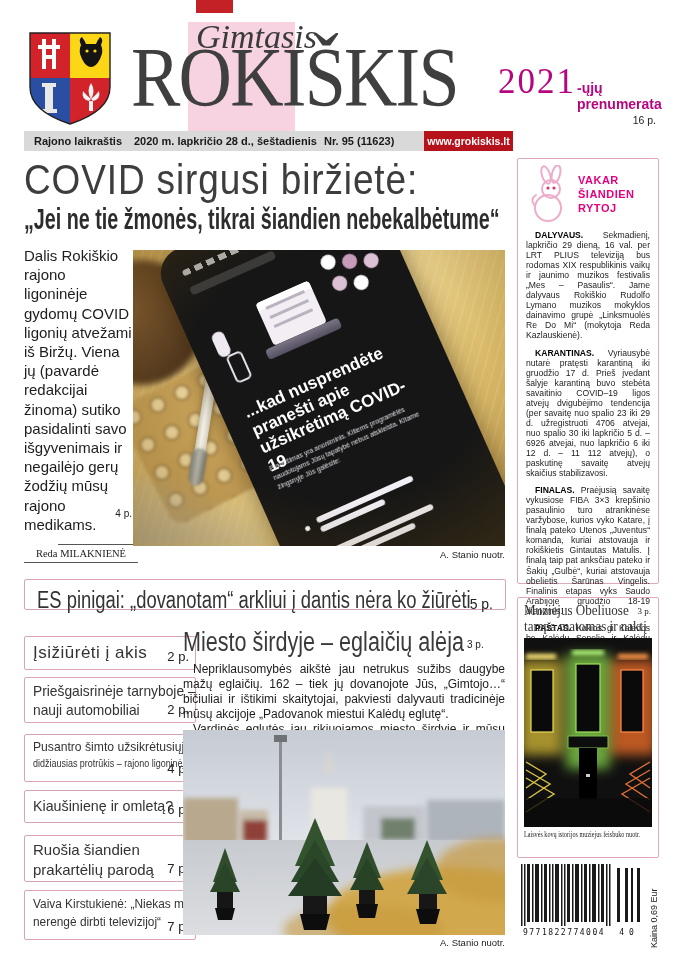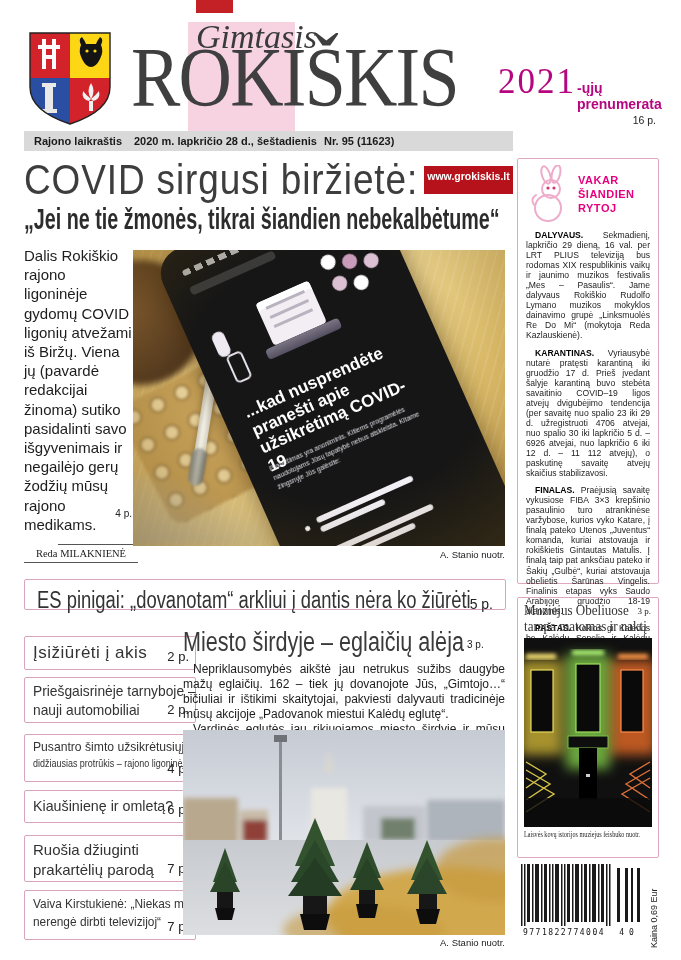--- a/index.html
+++ b/index.html
@@ -19,21 +19,21 @@
   .promo { left:498px; top:62px; width:164px; color:#b5067f; }
   .promo-line { display:flex; align-items:baseline; }
   .promo-year { font-family:"Liberation Serif",serif; font-size:35px; letter-spacing:2px; }
   .promo-rest { font-size:14px; font-weight:bold; margin-left:1px; }
   .promo-pages { text-align:right; font-size:10.5px; color:#222; margin-top:2px; padding-right:6px; }
 
   
   .dateline { left:24px; top:131px; width:489px; height:20px; background:#d9d9d9; font-size:11px; font-weight:bold; color:#1a1a1a; }
   .dateline span { position:absolute; line-height:20px; white-space:nowrap; }
   .dl-type { left:10px; } .dl-date { left:110px; } .dl-issue { left:300px; }
-  .dl-web { right:0; width:89px; height:28px; background:#b5121b; color:#fff; text-align:center; font-size:10.5px;margin-top:35px; }
+  .dl-web { right:0; width:89px; height:20px; background:#b5121b; color:#fff; text-align:center; font-size:10.5px; }
 
   
   .headline { left:24px; top:156px; font-size:42px; color:#3d3d3d; letter-spacing:1px; white-space:nowrap;
               transform:scaleX(.88); transform-origin:left top; }
   .subheadline { left:24px; top:203px; font-size:29px; font-weight:bold; color:#2c2c2c; white-space:nowrap;
                  transform:scaleX(.68); transform-origin:left top; }
 
   
   .intro { left:24px; top:246px; width:109px; font-size:15px; line-height:19.2px; color:#1d1d1d; }
   .intro-ref { left:24px; top:508px; width:108px; text-align:right; font-size:10px; color:#222; }
@@ -291,21 +291,21 @@
   <div class="abs teaser t3">
     <div class="t-line l1">Pusantro šimto užsikrėtusiųjų,</div>
     <div class="t-line l2">didžiausias protrūkis – rajono ligoninėje</div>
     <span class="ref">4 p.</span>
   </div>
   <div class="abs teaser t4">
     <div class="t-line">Kiaušinienę ir omletą?</div>
     <span class="ref">6 p.</span>
   </div>
   <div class="abs teaser t5">
-    <div class="t-line">Ruošia džiuginti</div>
+    <div class="t-line">Ruošia šiandien</div>
     <div class="t-line">prakartėlių parodą</div>
     <span class="ref">7 p.</span>
   </div>
   <div class="abs teaser t6">
     <div class="t-line">Vaiva Kirstukienė: „Niekas mūsų</div>
     <div class="t-line">nerengė dirbti televizijoj“</div>
     <span class="ref">7 p.</span>
   </div>
 
   <div class="abs mid-head">Miesto širdyje – eglaičių alėja</div>

